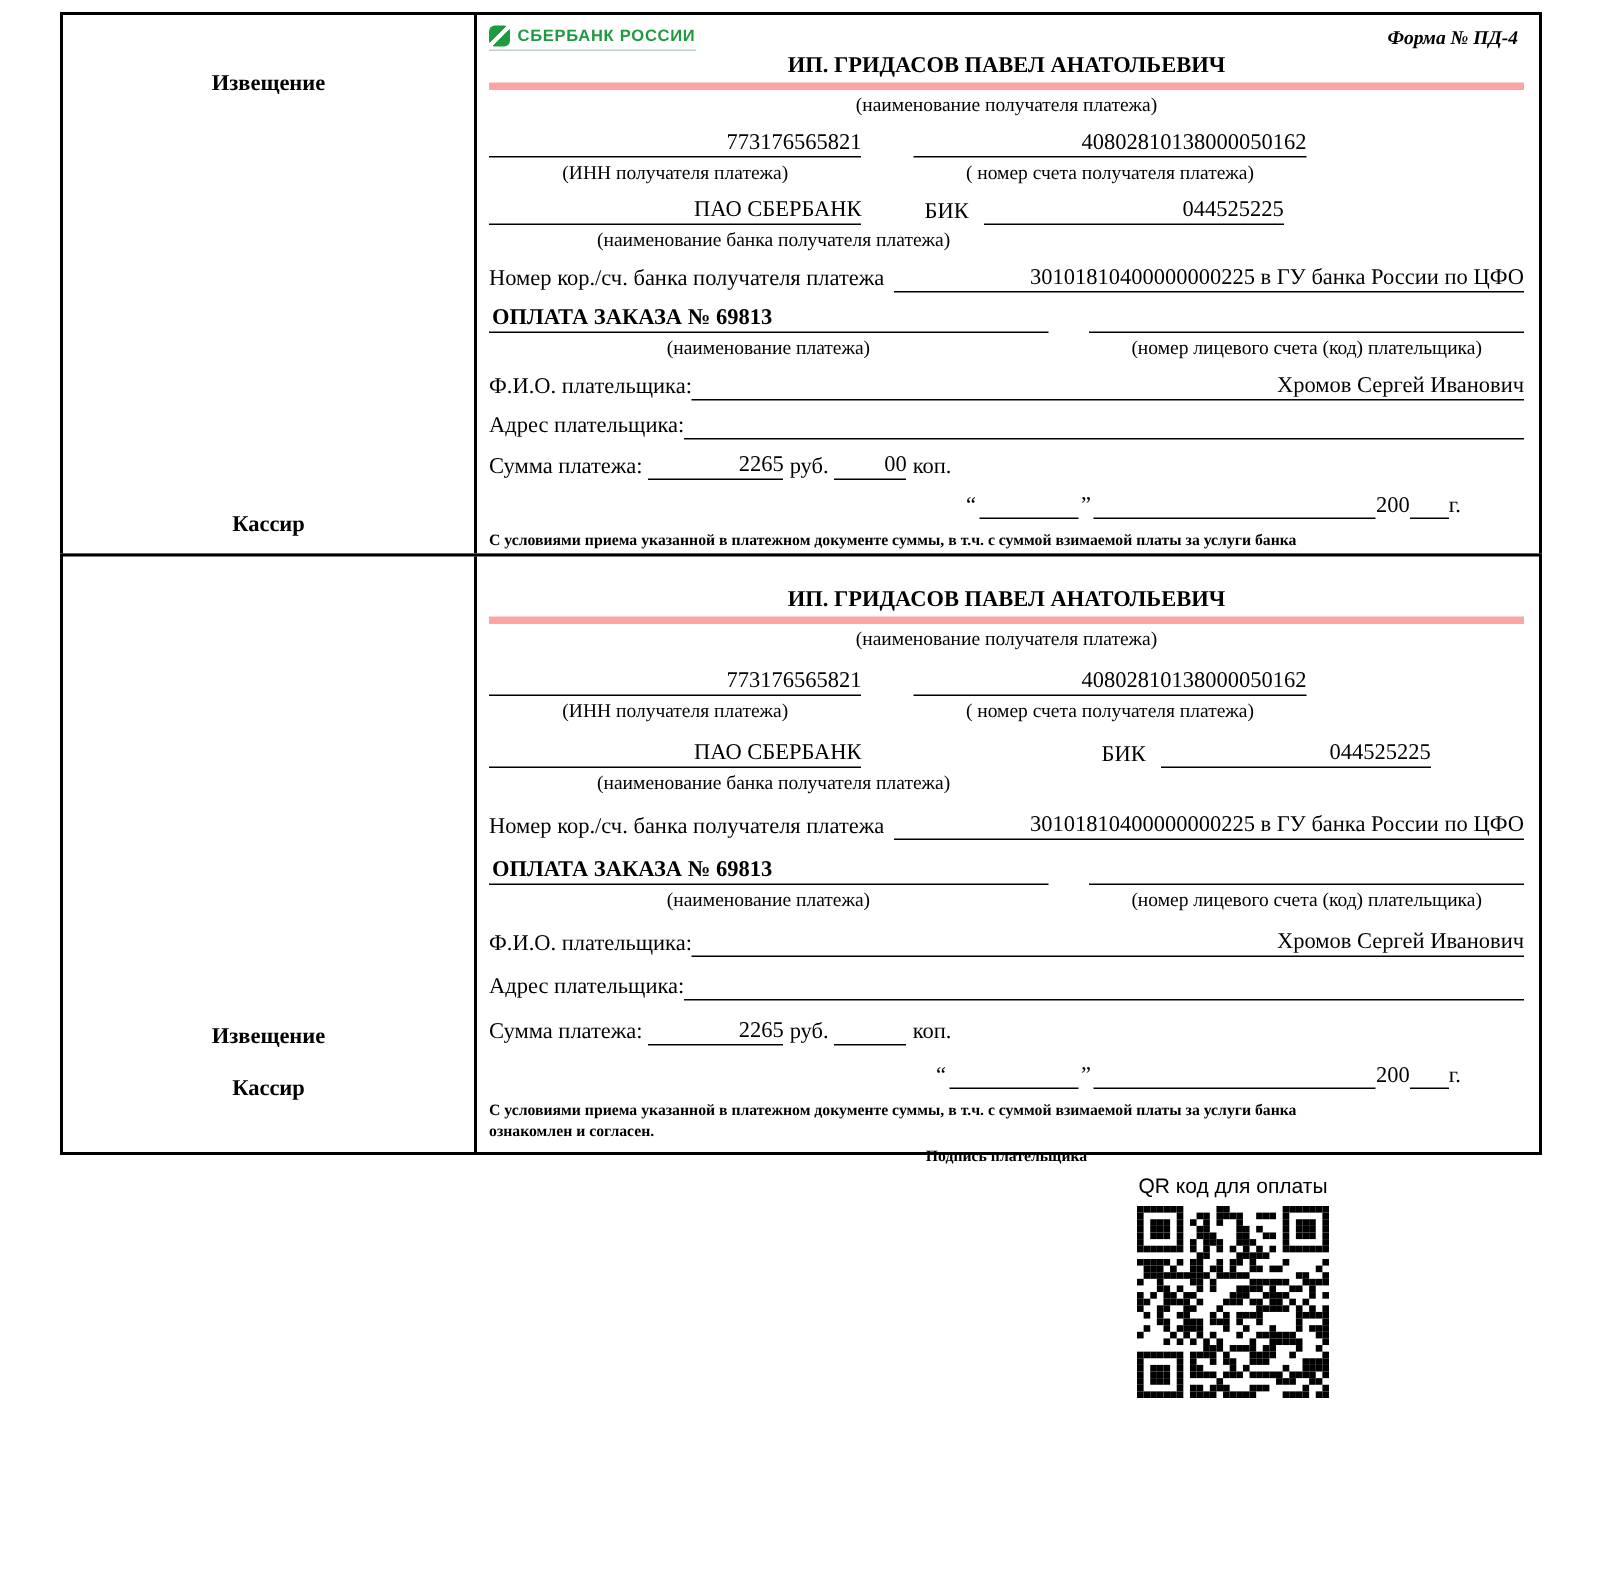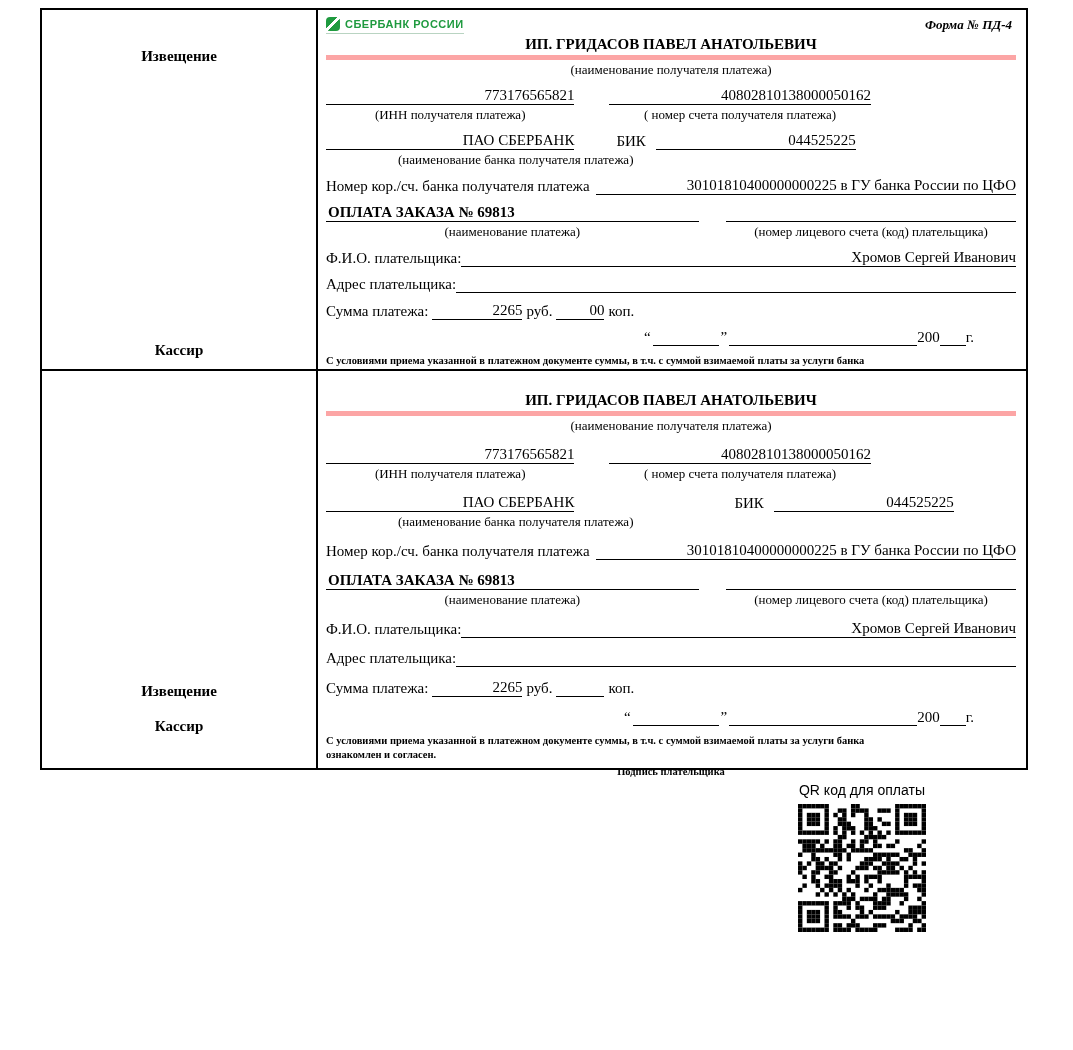--- a/index.html
+++ b/index.html
@@ -72,21 +72,21 @@
   #slip-bottom .du1 { width:86px; }
   .du2 { width:188px; }
   .du3 { width:26px; }
   .q { margin:0 2px; }
 
   .terms { font-size:10.5px; font-weight:bold; margin-top:8px; line-height:1.35; }
   .terms2 { display:flex; }
   .sig-inline { margin-left:88px; }
   .sig-center { text-align:center; font-weight:bold; font-size:10.5px; margin-top:4px; }
 
-  .qr-wrap { position:absolute; left:784px; top:782px; width:156px; text-align:center; }
+  .qr-wrap { position:absolute; left:744px; top:782px; width:156px; text-align:center; }
   .qr-label { font-family:"Liberation Sans", sans-serif; font-size:14px; margin-bottom:6px; }
   .qr-box { width:128px; height:128px; margin:0 auto; }
 </style>
 </head>
 <body>
 
 <div class="slip" id="slip-top">
   <div class="side">
     <div class="lbl lbl-notice">Извещение</div>
     <div class="lbl lbl-cashier-top">Кассир</div>

